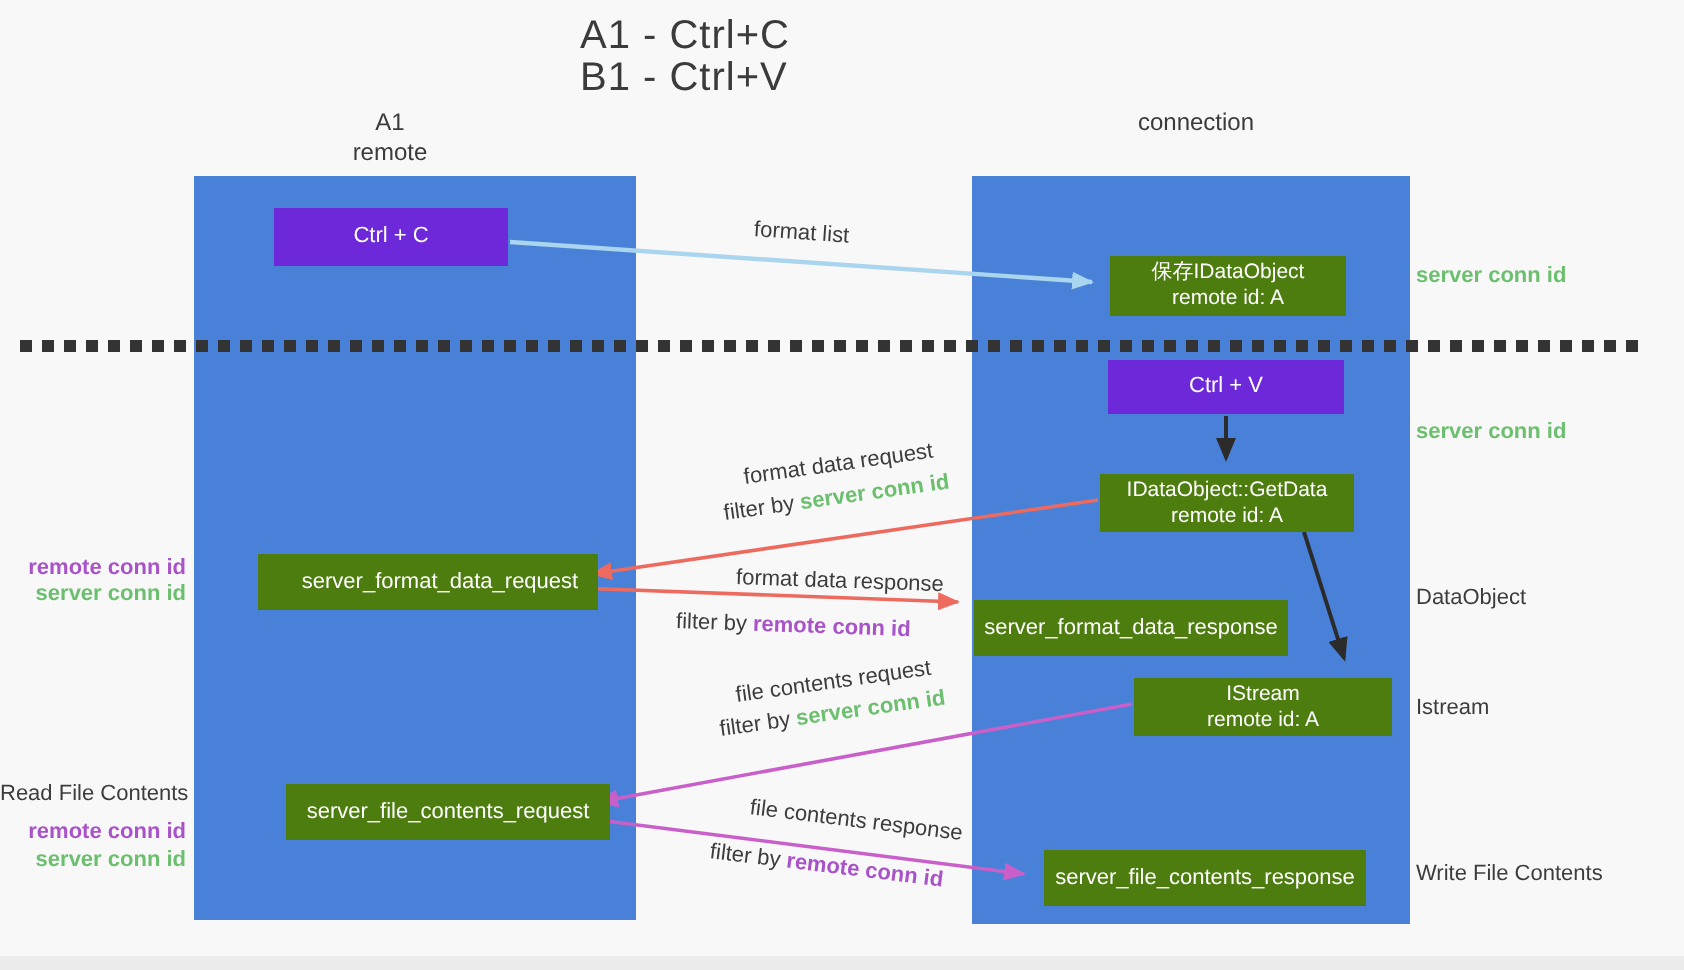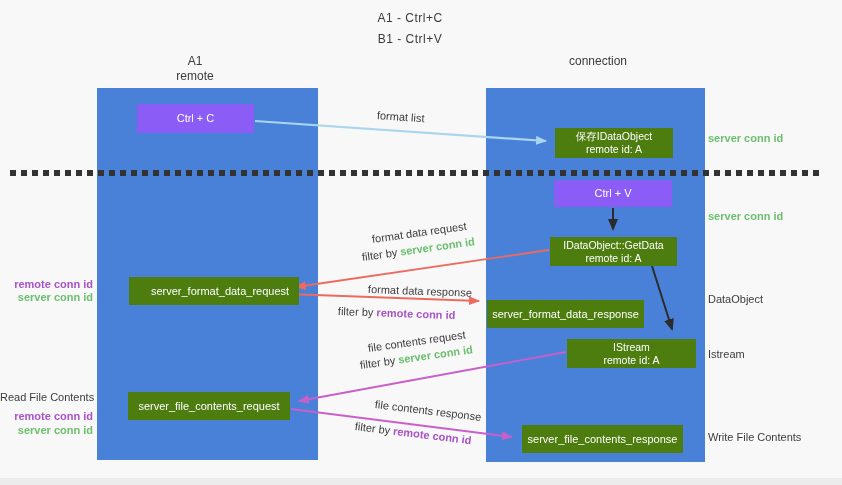--- a/index.html
+++ b/index.html
@@ -4,49 +4,49 @@
 <style>
   html,body{margin:0;padding:0;}
   body{
     width:842px;height:485px;position:relative;overflow:hidden;
     background:#f8f8f8;
     font-family:"Liberation Sans","DejaVu Sans",sans-serif;
     color:#3c3c3c;
   }
   .abs{position:absolute;}
   .title{
-    left:290px;top:8px;width:240px;text-align:center;
-    font-size:12px;line-height:21px;color:#3b3b3b;letter-spacing:.5px;
+    left:290px;top:8px;width:240px;
+    font-size:20px;line-height:21px;color:#3b3b3b;letter-spacing:.5px;
   }
   .lane{background:#4a81d8;}
   .lane-a{left:97px;top:88px;width:221px;height:372px;}
   .lane-b{left:486px;top:88px;width:219px;height:374px;}
   .lane-header{
     width:120px;text-align:center;font-size:12px;line-height:15px;color:#3b3b3b;
   }
   .hdr-a{left:135px;top:54px;}
   .hdr-b{left:538px;top:54px;}
   .dashline{
     left:10px;top:170px;width:814px;height:6px;
     background:repeating-linear-gradient(90deg,#333 0 6px,transparent 6px 11px);
   }
   .node{
     display:flex;flex-direction:column;align-items:center;justify-content:center;
     color:#fff;font-size:11px;line-height:13px;text-align:center;white-space:nowrap;
   }
-  .green{background:#8b5cf6;}
+  .green{background:#6d28d9;}
   .orange{background:#4d7c0f;}
   .b-ctrl-c{left:137px;top:104px;width:117px;height:29px;}
   .b-save{left:555px;top:128px;width:118px;height:30px;font-size:10.5px;}
   .b-ctrl-v{left:554px;top:180px;width:118px;height:27px;}
   .b-getdata{left:550px;top:237px;width:127px;height:29px;font-size:10.5px;}
   .b-fmt-req{left:129px;top:277px;width:158px;height:28px;padding-left:12px;}
   .b-fmt-resp{left:487px;top:288px;width:157px;height:28px;margin-top:12px;}
   .b-istream{left:567px;top:339px;width:129px;height:29px;font-size:10.5px;}
-  .b-file-req{left:128px;top:392px;width:162px;height:28px;}
+  .b-file-req{left:143px;top:392px;width:162px;height:28px;}
   .b-file-resp{left:522px;top:425px;width:161px;height:28px;}
   svg.overlay{left:0;top:0;pointer-events:none;}
   .albl{font-size:11px;color:#3c3c3c;white-space:nowrap;transform-origin:left center;}
   .greenTxt{color:#6cbf6e;font-weight:bold;}
   .purpleTxt{color:#a953c9;font-weight:bold;}
   .rneg8{transform:rotate(-8deg);}
   .r4{transform:rotate(4deg);}
   .r2{transform:rotate(2deg);}
   .r7{transform:rotate(7deg);}
   .side-right{left:708px;font-size:11px;white-space:nowrap;}

